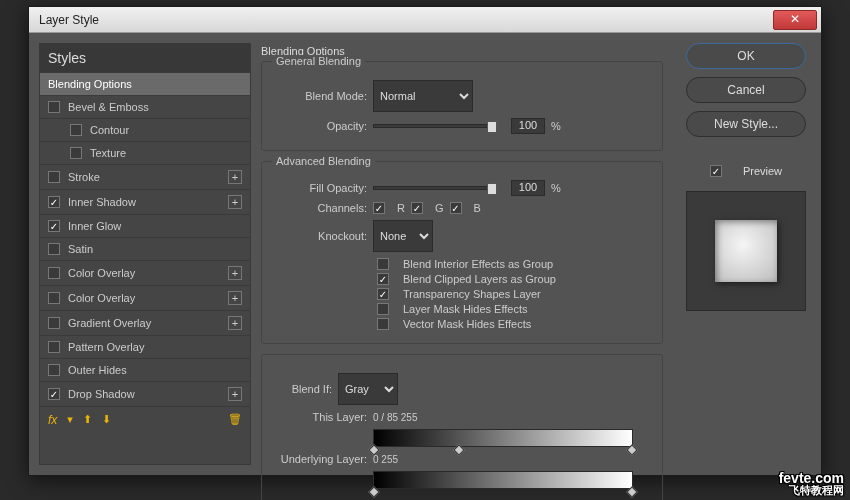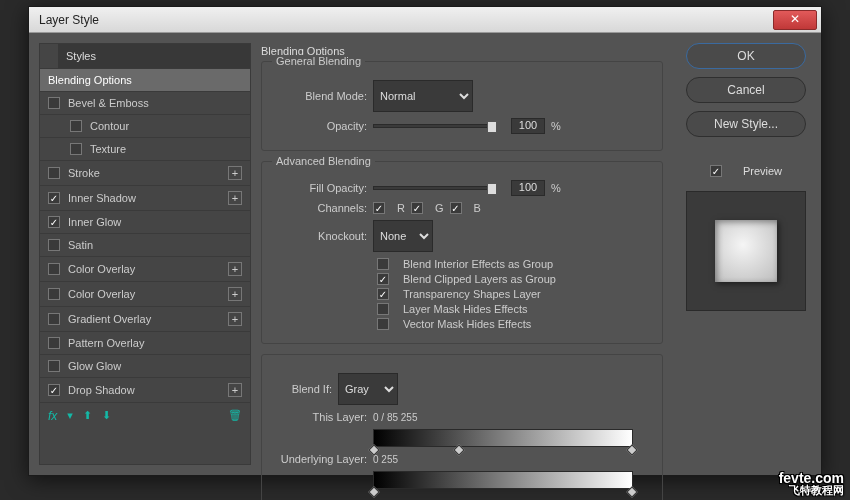--- a/index.html
+++ b/index.html
@@ -4,28 +4,28 @@
 <style>
 * { box-sizing: border-box; margin: 0; padding: 0; font-family: "Segoe UI", Tahoma, sans-serif; }
 body { background: #2a2a2a; width: 850px; height: 500px; overflow: hidden; position: relative; }
 .dialog { position: absolute; left: 28px; top: 6px; width: 794px; height: 470px; background: #535353; border: 1px solid #1a1a1a; box-shadow: 0 4px 20px rgba(0,0,0,0.6); }
 .titlebar { height: 26px; background: linear-gradient(#f0f0f0,#d8d8d8); display: flex; align-items: center; padding-left: 10px; border-bottom: 1px solid #999; }
 .titlebar span { font-size: 12px; color: #222; }
 .close-btn { margin-left: auto; width: 44px; height: 20px; background: linear-gradient(#e25a5a,#c03838); border: 1px solid #8a2a2a; border-radius: 2px; color: #fff; text-align: center; line-height: 16px; font-size: 12px; margin-right: 4px; }
 .body { display: flex; height: calc(100% - 26px); padding: 10px; gap: 10px; }
 .col-left { width: 212px; display: flex; flex-direction: column; }
 .styles-list { border: 1px solid #3a3a3a; background: #454545; flex: 1; display: flex; flex-direction: column; }
-.styles-hdr { background: #383838; color: #ddd; font-size: 11px; padding: 6px 8px; margin-left: 18px; }
+.styles-hdr { background: #383838; color: #ddd; font-size: 14px; padding: 6px 8px; }
 .style-row { display: flex; align-items: center; font-size: 11px; color: #ccc; padding: 5px 8px; border-top: 1px solid #3a3a3a; cursor: pointer; }
 .style-row.selected { background: #6a6a6a; color: #fff; }
 .style-row.indent { padding-left: 30px; }
 .chk { width: 12px; height: 12px; border: 1px solid #777; background: #3a3a3a; margin-right: 8px; display: inline-flex; align-items: center; justify-content: center; font-size: 10px; color: #fff; }
 .chk.on::after { content: "✓"; }
 .plus { margin-left: auto; width: 14px; height: 14px; border: 1px solid #777; text-align: center; line-height: 12px; font-size: 11px; color: #ccc; }
-.fx-footer { height: 26px; border-top: 1px solid #3a3a3a; display: flex; align-items: center; padding: 0 8px; gap: 10px; color: #14b8a6; font-size: 12px; font-style: italic; }
+.fx-footer { height: 26px; border-top: 1px solid #3a3a3a; display: flex; align-items: center; padding: 0 8px; gap: 10px; color: #eab308; font-size: 12px; font-style: italic; }
 .fx-footer span.ic { font-style: normal; font-size: 11px; }
 .trash { margin-left: auto; font-size: 12px; }
 .col-mid { flex: 1; color: #ccc; font-size: 11px; padding: 2px 8px 0 0; }
 .section-title { font-size: 11px; color: #ddd; margin-bottom: 4px; }
 .group { border: 1px solid #444; border-radius: 3px; padding: 18px 10px 10px 10px; margin-bottom: 10px; position: relative; }
 .group .legend { position: absolute; top: -7px; left: 10px; background: #535353; padding: 0 4px; font-size: 11px; }
 .row { display: flex; align-items: center; margin-bottom: 6px; gap: 6px; }
 .lbl { width: 95px; text-align: right; font-size: 11px; color: #ccc; }
 select { background: #3a3a3a; color: #ddd; border: 1px solid #2a2a2a; font-size: 11px; padding: 1px 2px; height: 32px; }
 .slider { height: 4px; background: #3a3a3a; border: 1px solid #2a2a2a; position: relative; flex: 1; max-width: 120px; }
@@ -106,21 +106,21 @@
               <span class="chk"></span>
               <span>Gradient Overlay</span>
               <span class="plus">+</span>
             </div>
             <div class="style-row">
               <span class="chk"></span>
               <span>Pattern Overlay</span>
             </div>
             <div class="style-row">
               <span class="chk"></span>
-              <span>Glow Glow</span>
+              <span>Outer Hides</span>
             </div>
             <div class="style-row">
               <span class="chk on"></span>
               <span>Drop Shadow</span>
               <span class="plus">+</span>
             </div>
           </div>
         <div class="fx-footer">
           <span>fx</span>
           <span class="ic">▾</span>

